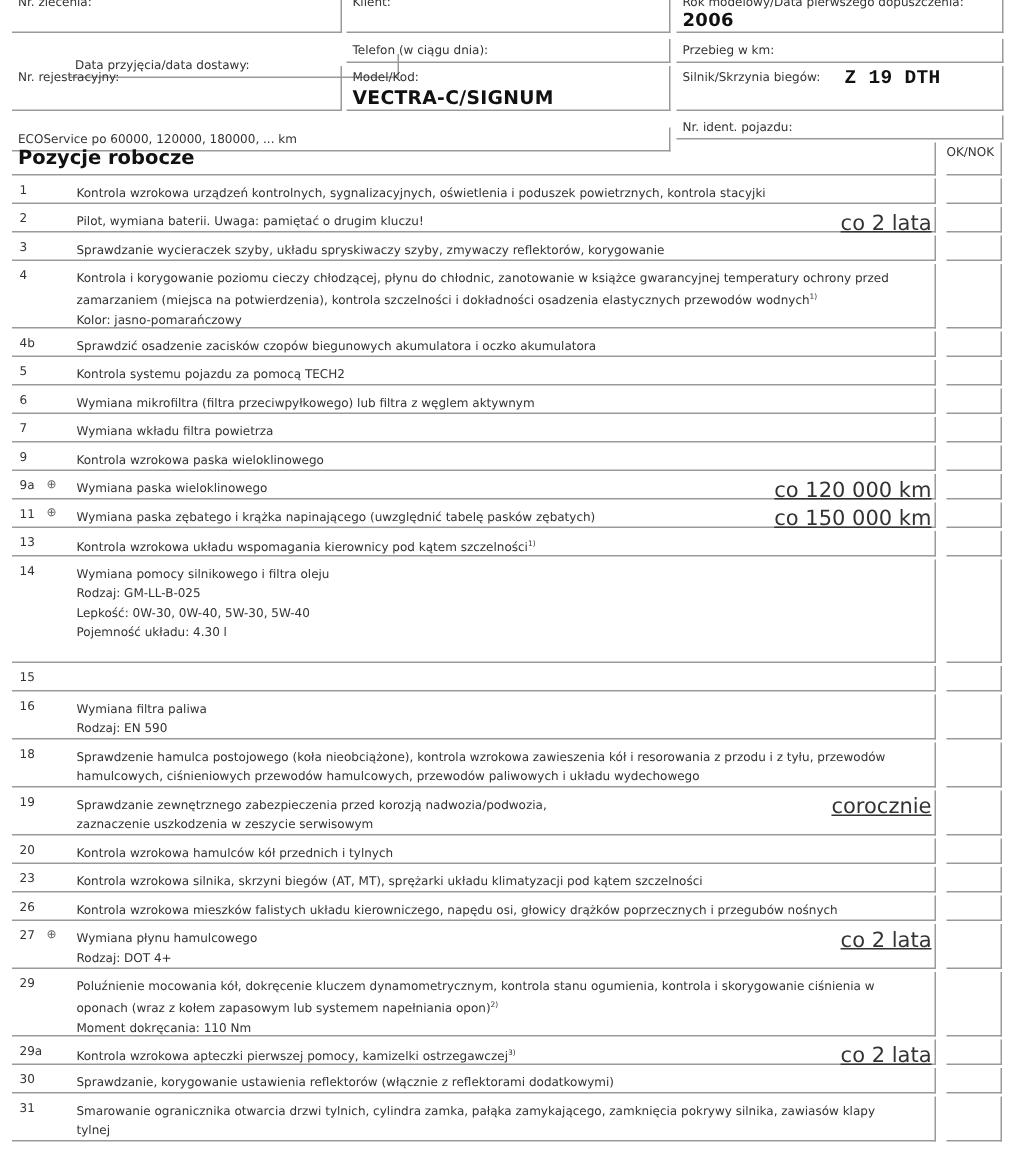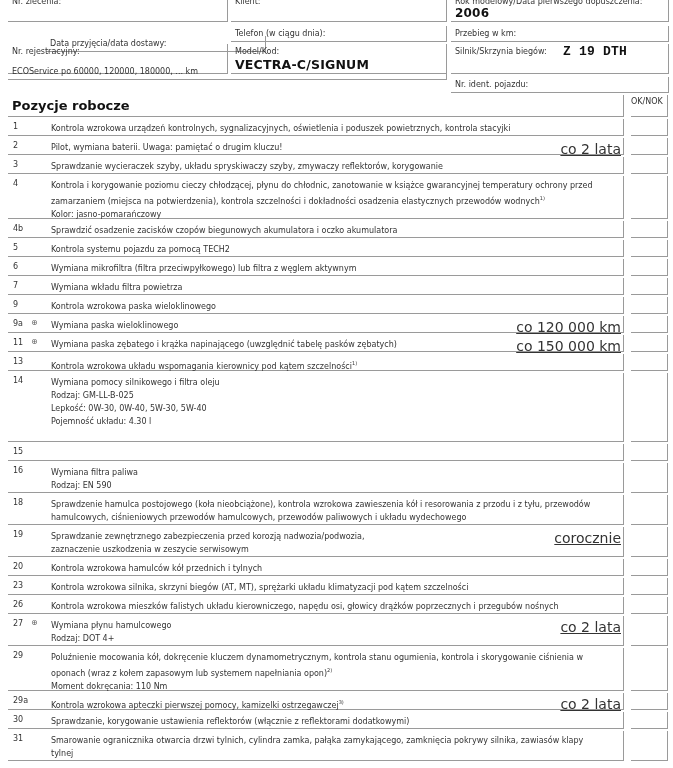--- a/index.html
+++ b/index.html
@@ -47,21 +47,21 @@
 </div>
 <div class="cell" style="left:231px; top:44px; width:216px; height:30px;">
   <span class="lbl-inner" style="top:3px;">Model/Kod:</span>
   <span class="big" style="left:4px; top:13px; font-size:12.5px;">VECTRA-C/SIGNUM</span>
 </div>
 <div class="cell" style="left:451px; top:44px; width:218px; height:30px;">
   <span class="lbl-inner" style="top:3px;">Silnik/Skrzynia biegów:</span>
   <span class="big" style="left:112px; top:0px; font-size:13px;font-family:Liberation Mono, monospace;">Z 19 DTH</span>
 </div>
 
-<div class="cell" style="left:8px; top:64px; width:439px; height:16px;text-decoration:underline;">
+<div class="cell" style="left:8px; top:85px; width:439px; height:16px;text-decoration:underline;">
   <span class="lbl-inner" style="top:3px;">ECOService po 60000, 120000, 180000, ... km</span>
 </div>
 <div class="cell" style="left:451px; top:77px; width:218px; height:16px;">
   <span class="lbl-inner" style="top:3px;">Nr. ident. pojazdu:</span>
 </div>
 
 <div class="cell" style="left:8px; top:95px; width:616px; height:22px;">
   <span style="position:absolute; left:4px; top:3px; font-size:13px; font-weight:bold; color:#111;">Pozycje robocze</span>
 </div>
 <div class="cell" style="left:631px; top:95px; width:37px; height:22px;">

